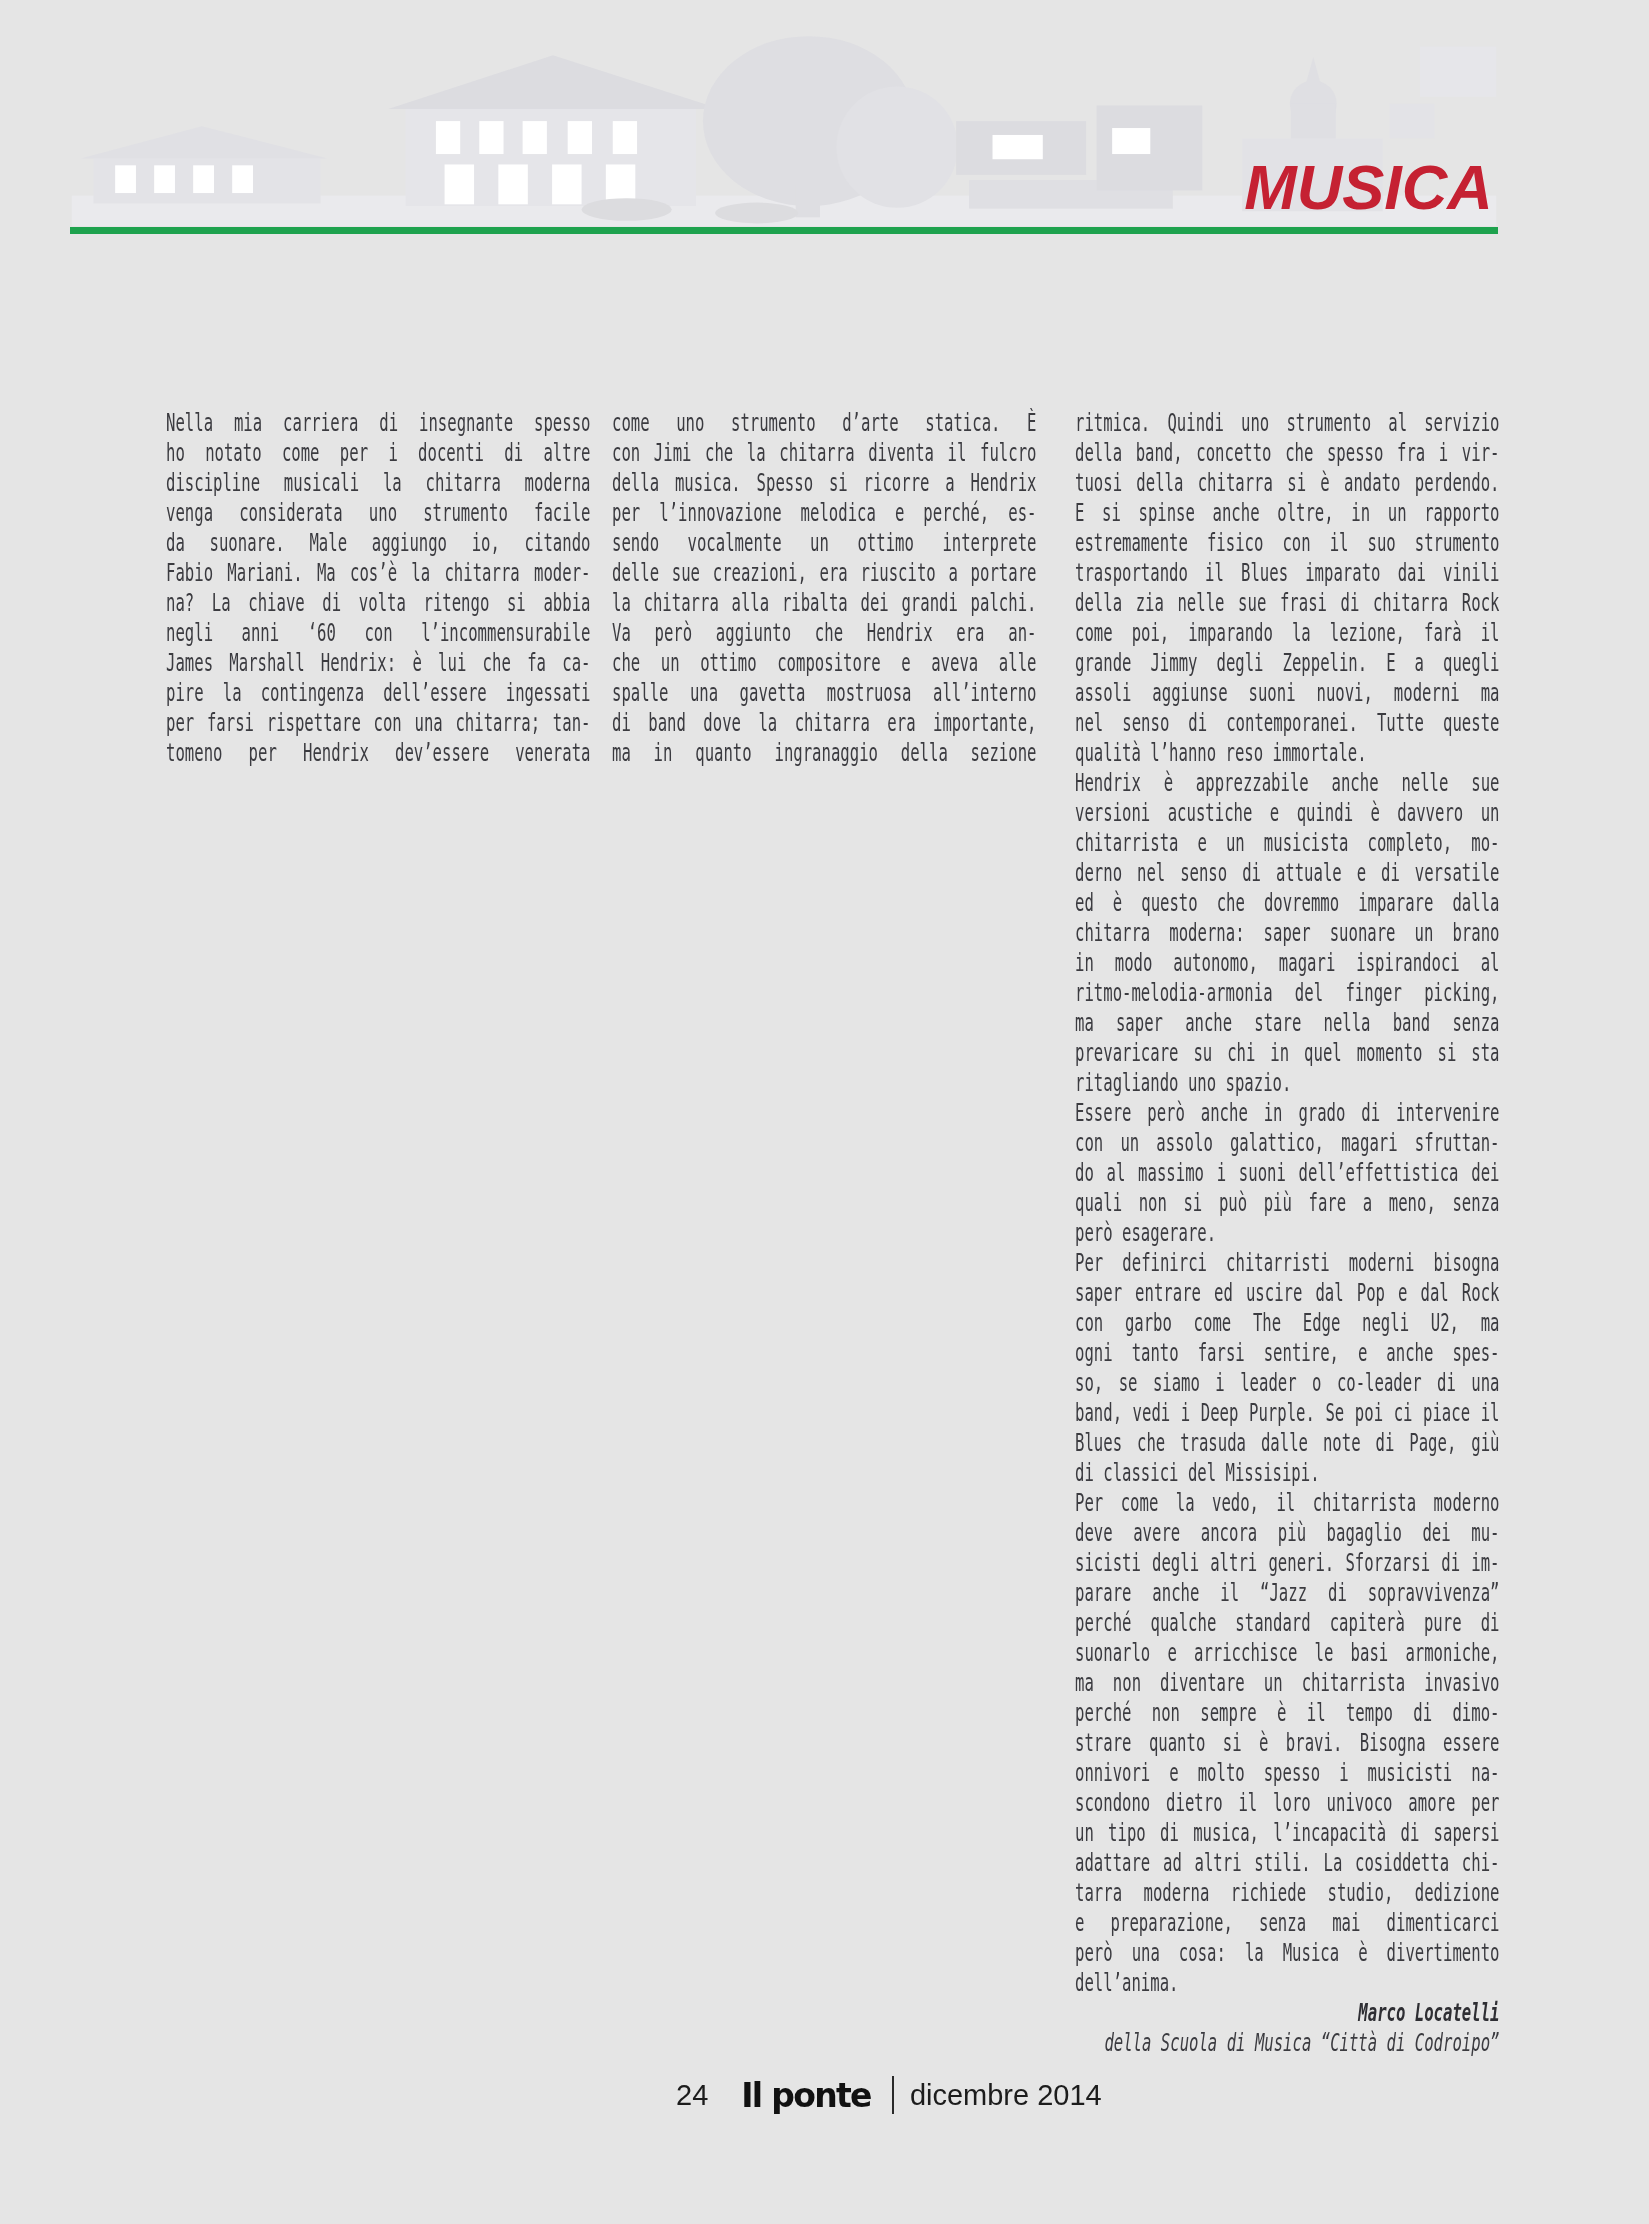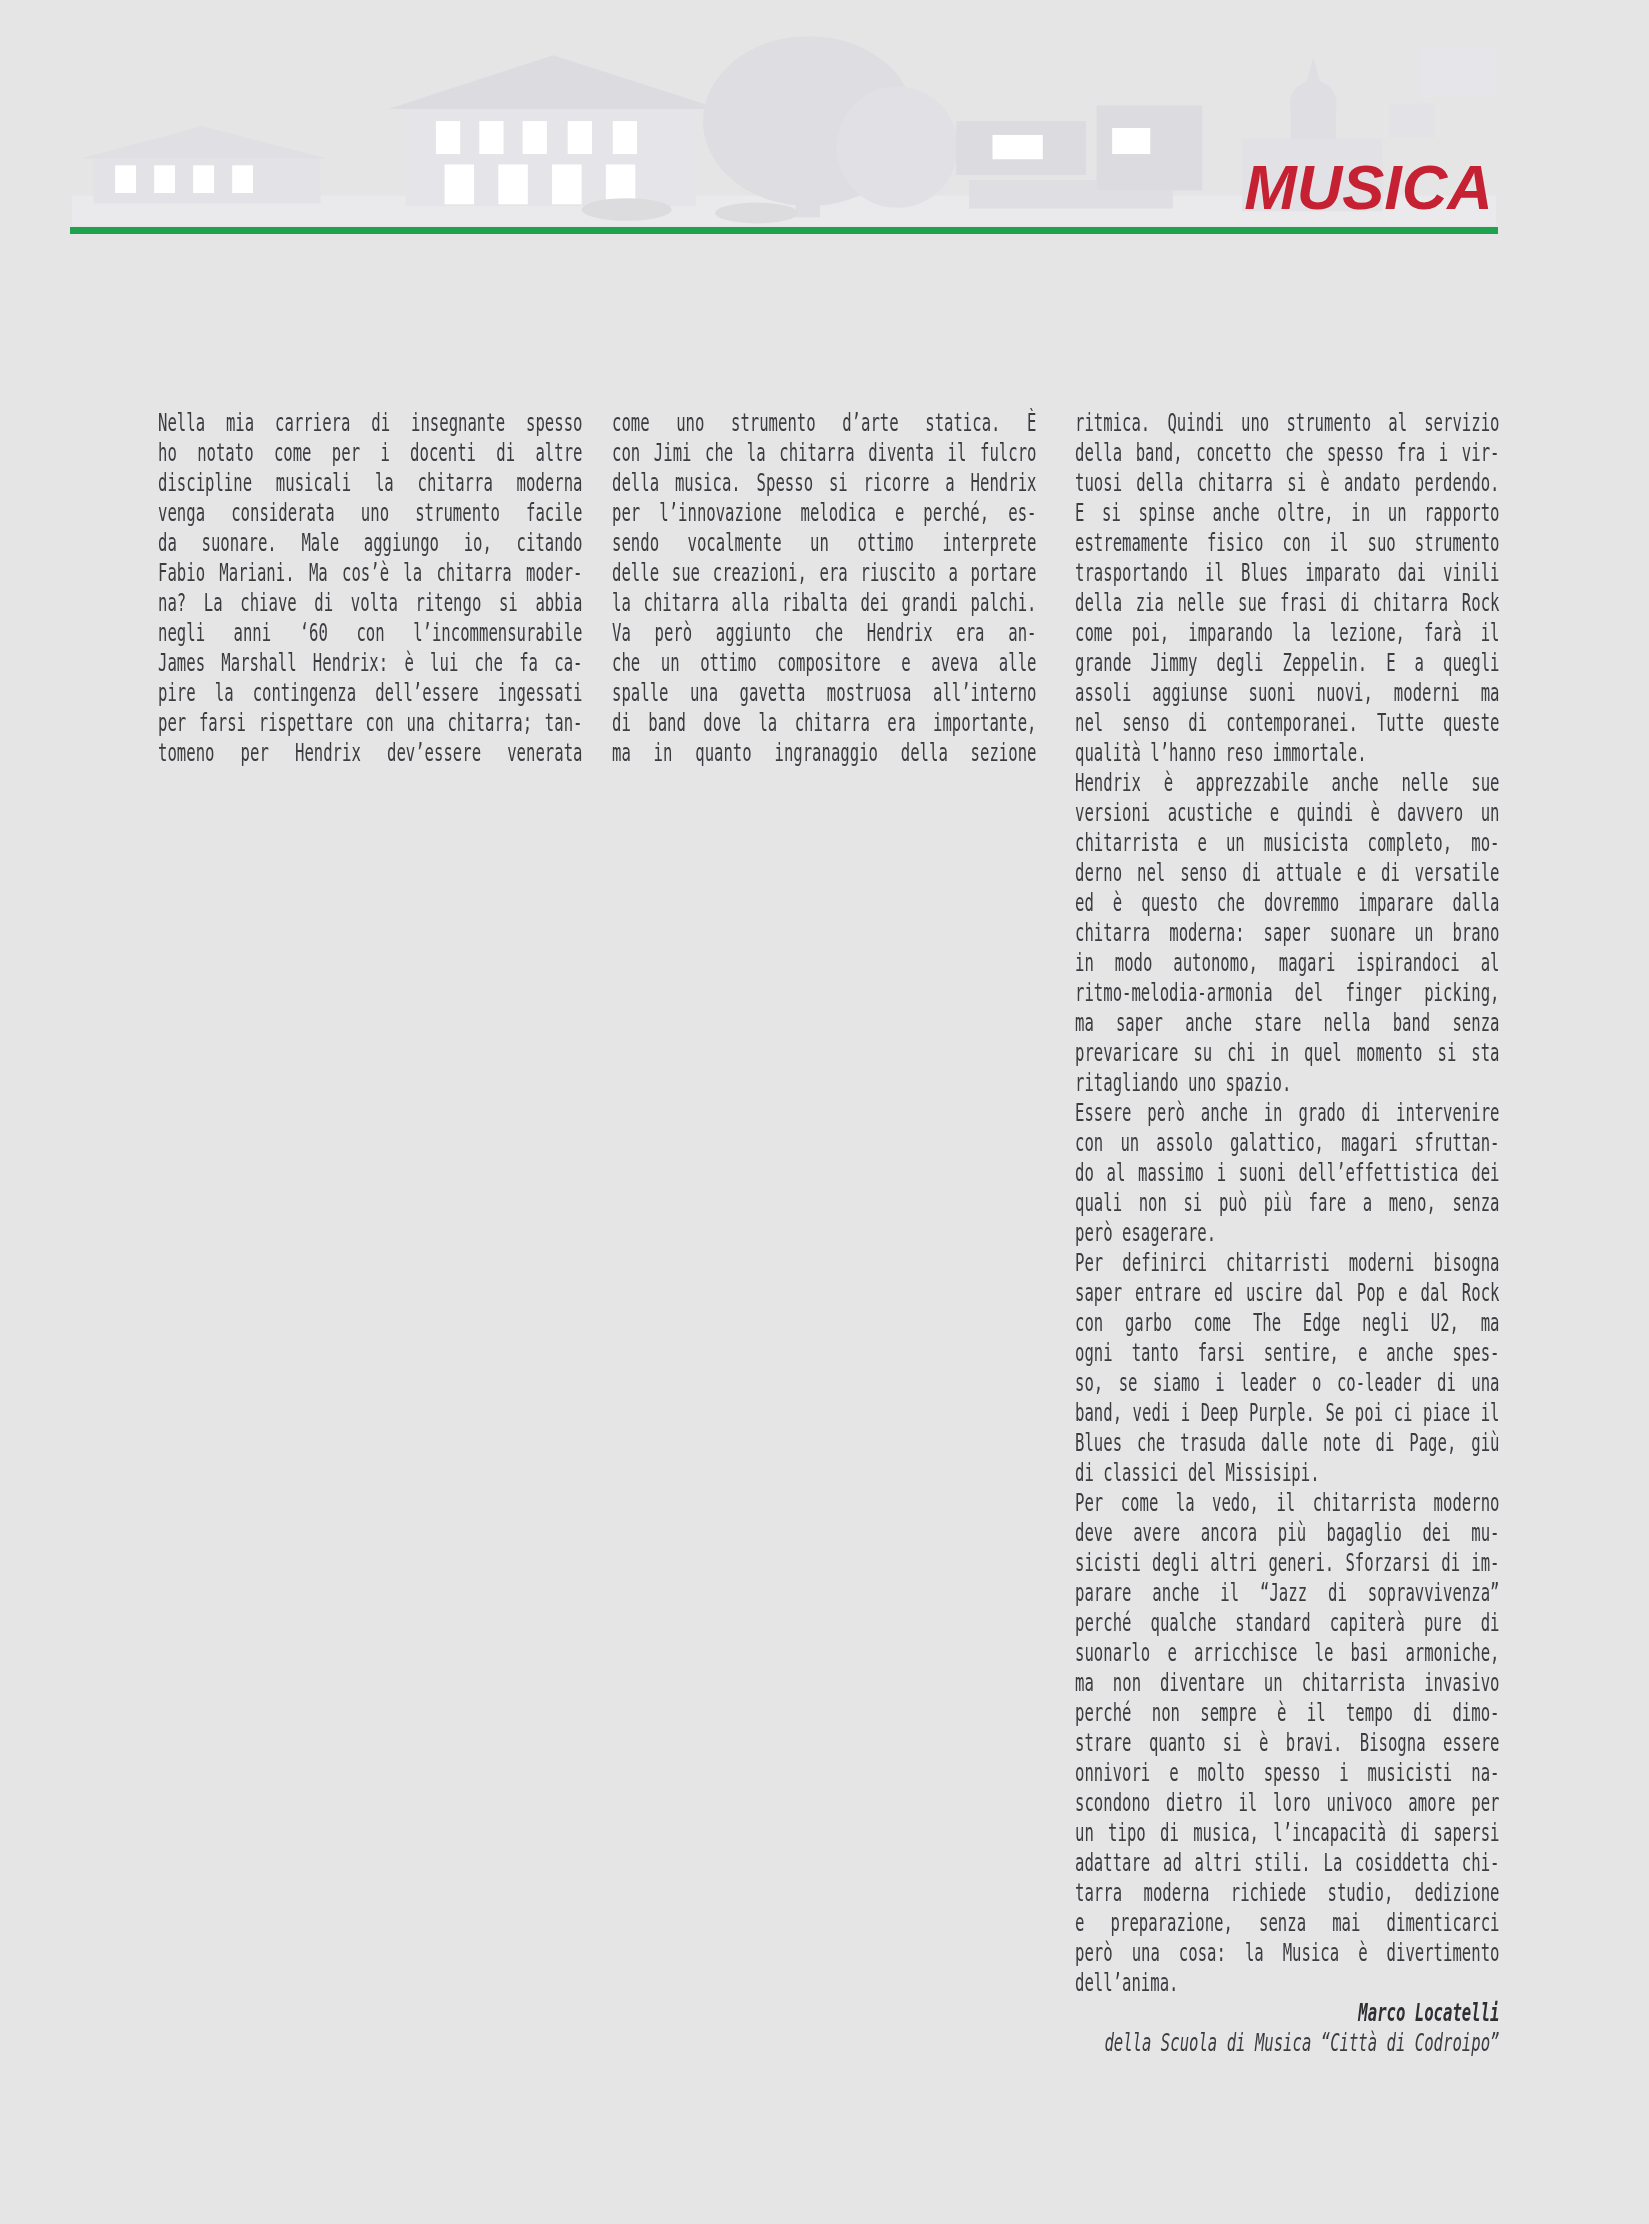--- a/index.html
+++ b/index.html
@@ -18,21 +18,21 @@
   .titlewrap{position:absolute;left:141px;top:308px;width:1357px;height:80px;}
   .titleband{position:absolute;left:0;top:44px;width:100%;height:32px;background:#cad7e9;}
   .title{position:absolute;left:11.3px;top:0;margin:0;white-space:nowrap;
       font-family:"Liberation Serif",serif;font-weight:bold;font-size:61px;line-height:75px;
       letter-spacing:-0.9px;color:#141419;transform-origin:0 0;transform:scaleX(.84);
       text-shadow:-2.6px -2.6px 0 #ccccd0;}
 
   
   .cols{position:absolute;left:150px;top:408px;width:1349px;}
   .col{position:absolute;top:0;width:424px;}
-  .col1{left:8px;} .col2{left:462px;} .col3{left:925px;}
+  .col1{left:16px;} .col2{left:462px;} .col3{left:925px;}
   .colinner{width:652px;transform:scaleX(.651);transform-origin:0 0;}
   .bline{font-size:24px;line-height:30px;height:30px;color:#3b3b40;
       text-align:justify;text-align-last:justify;}
   .bline.pend{text-align-last:left;}
 
   .sig{width:652px;text-align:right;}
   .sig-author{font-size:24px;line-height:30px;font-weight:bold;font-style:italic;color:#2e2e33;}
   .sig-affil{font-size:24px;line-height:30px;font-style:italic;color:#3b3b40;}
 
   
@@ -192,15 +192,21 @@
             <div class="bline pend">dell’anima.</div>
           </div>
         <div class="sig">
           <div class="sig-author">Marco Locatelli</div>
           <div class="sig-affil">della Scuola di Musica “Città di Codroipo”</div>
         </div>
       </div>
     </div>
   </main>
 
+  <div class="footer">
+    <span class="pageno">24</span>
+    <span class="logo">Il ponte</span>
+    <span class="vbar"></span>
+    <span class="issuedate">dicembre 2014</span>
+  </div>
 
 </div>
 
 
 </body></html>

